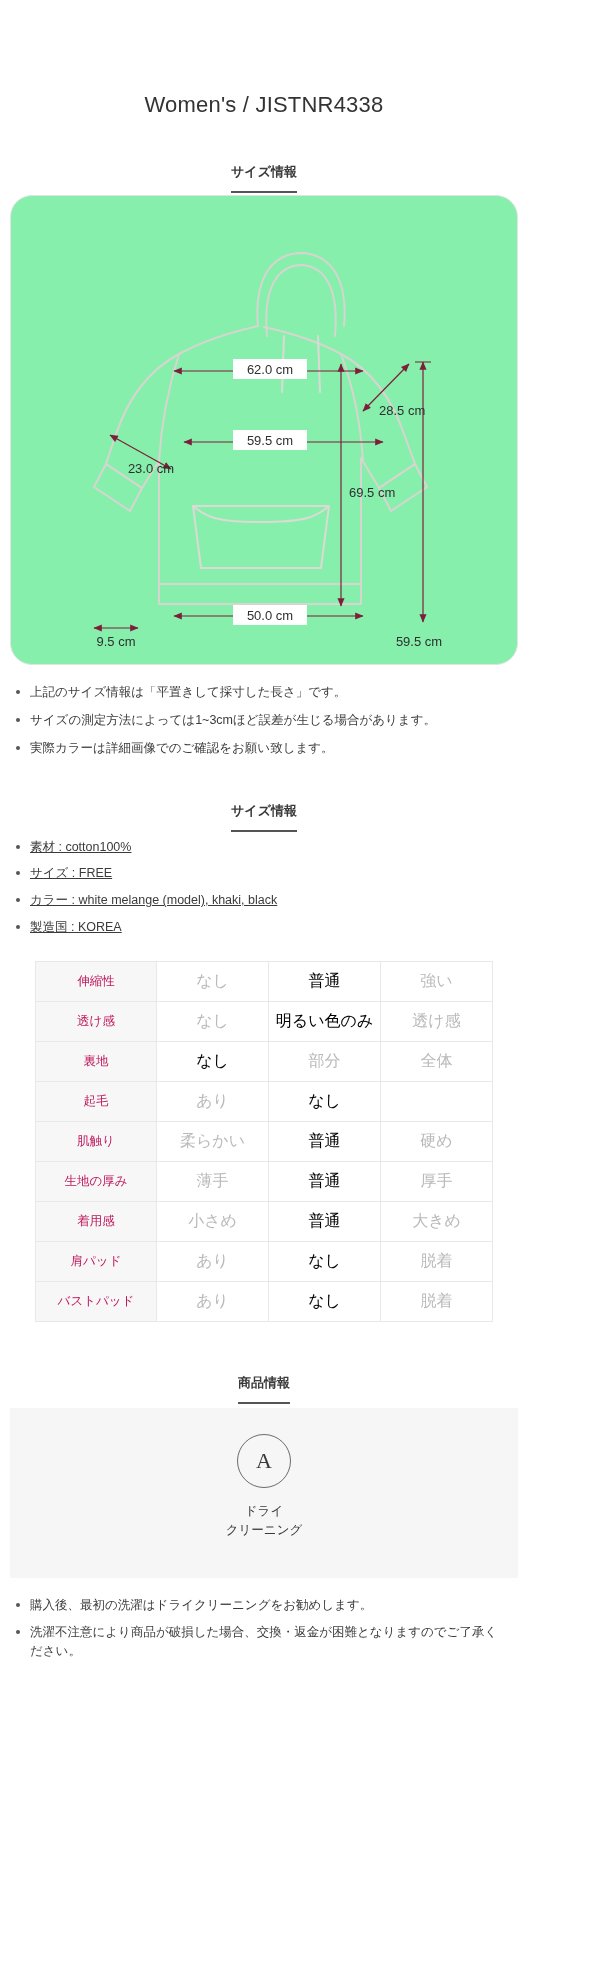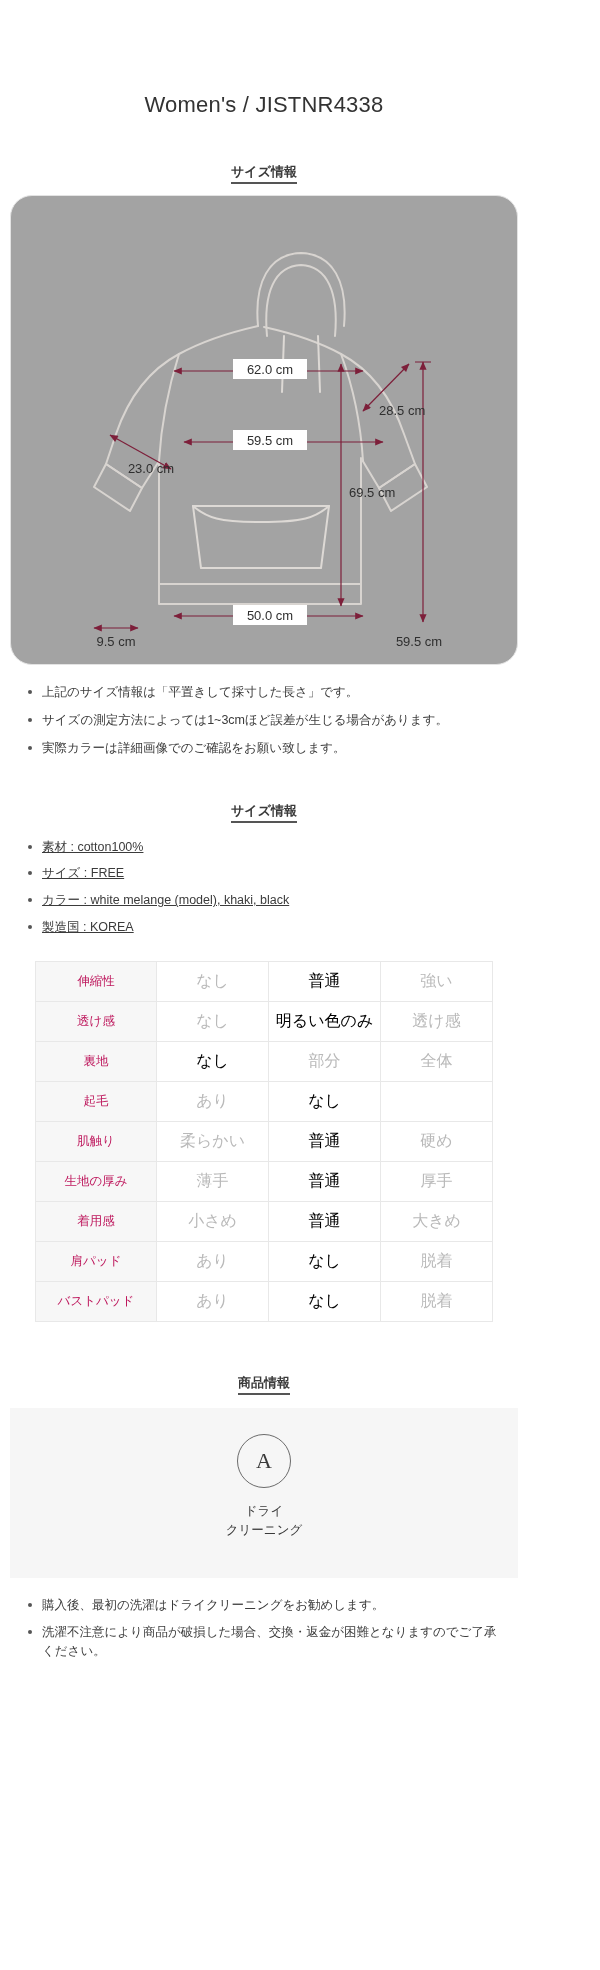--- a/index.html
+++ b/index.html
@@ -28,40 +28,40 @@
   .section-heading {
     text-align:center;
     font-size: 13px;
     font-weight: 700;
     color: #3a3a3a;
     margin-top: 44px;
     margin-bottom: 14px;
   }
   .section-heading span {
     border-bottom: 2px solid #555;
-    padding-bottom: 3px;
+    padding-bottom: 12px;
   }
 
   
   .diagram-wrap {
     margin: 0 10px;
     border: 1px solid #e3e3e3;
     border-radius: 22px;
-    background: #a3a3a3;
+    background: #86efac;
     height: 470px;
     position: relative;
     overflow: hidden;
   }
   .diagram-wrap svg { display:block; }
 
   
   ul.notes {
     list-style: none;
     margin: 18px 0 0 0;
-    padding: 0 20px 0 28px;
+    padding: 0 20px 0 16px;
   }
   ul.notes li {
     position: relative;
     font-size: 12.5px;
     line-height: 1.5;
     color: #3b3b3b;
     margin-bottom: 9px;
     padding-left: 14px;
   }
   ul.notes li::before {

